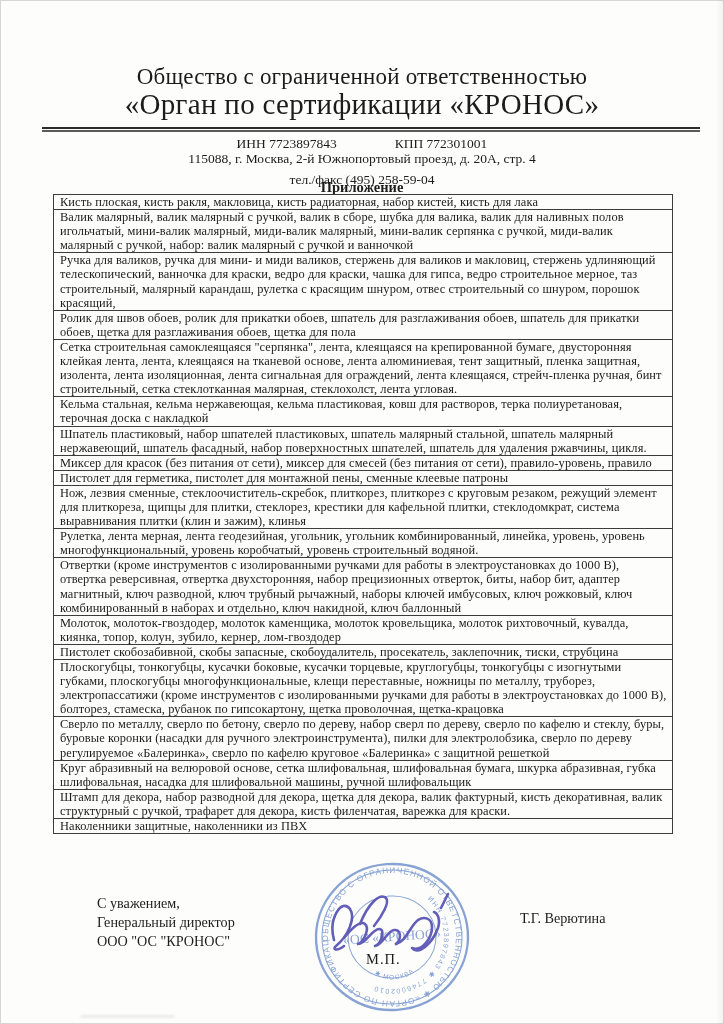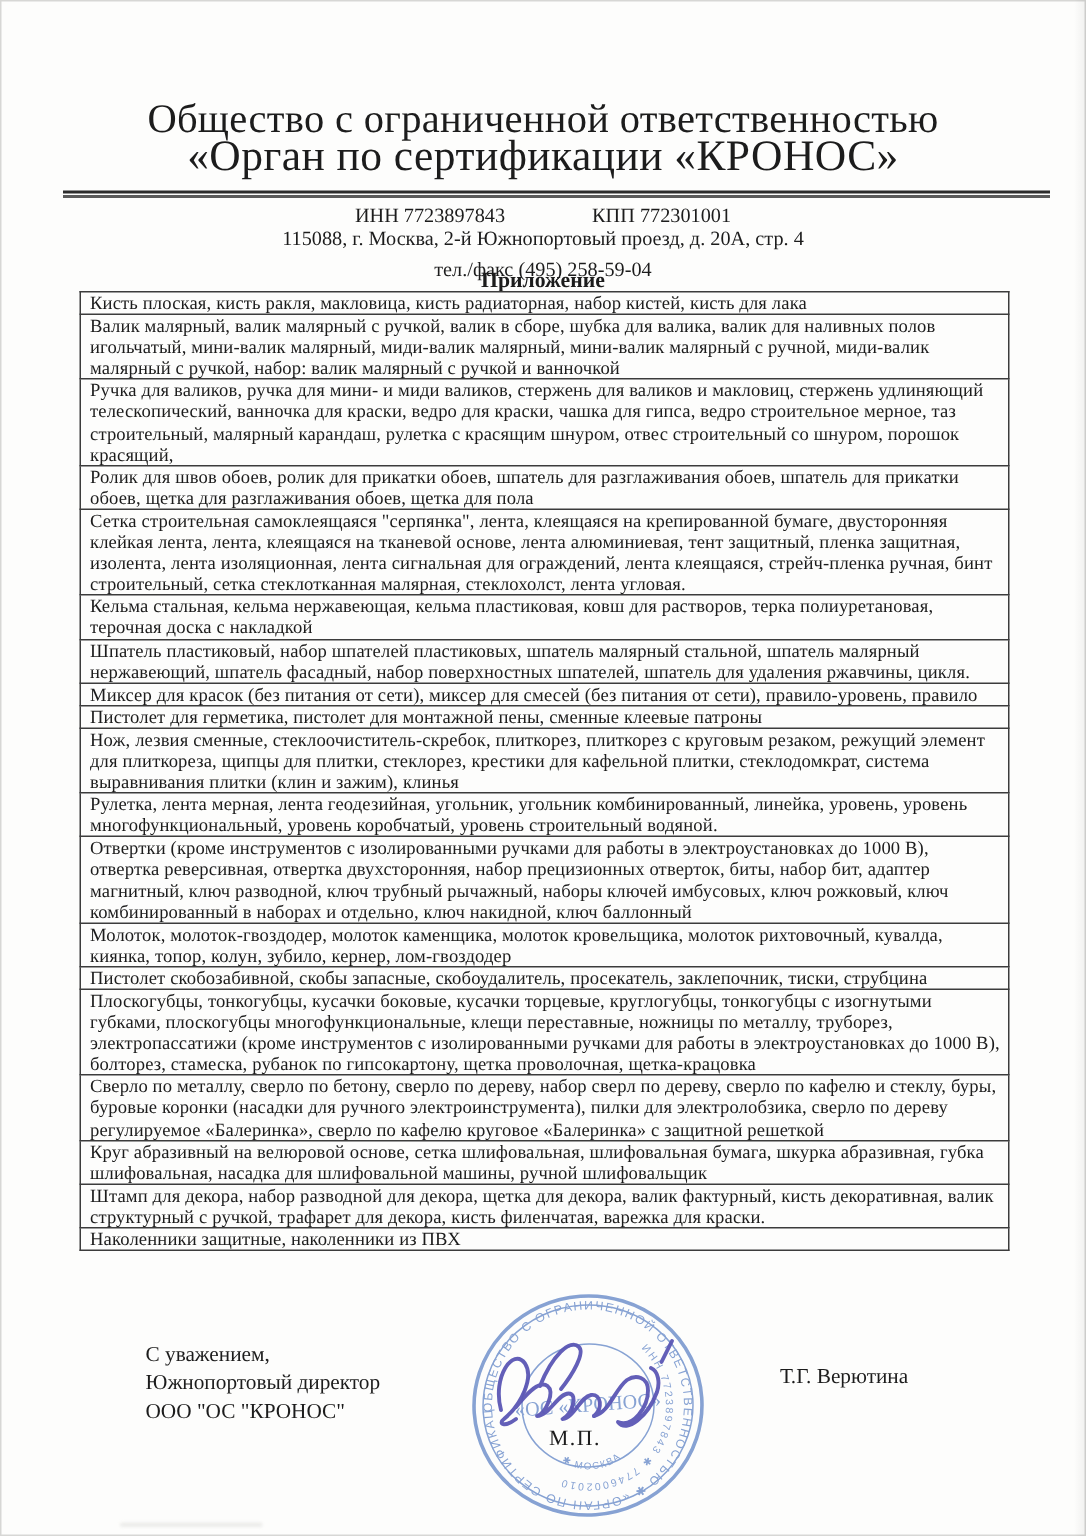--- a/index.html
+++ b/index.html
@@ -7,21 +7,21 @@
     position:relative;
     width:724px;height:1024px;
     background:#fdfdfc;
     overflow:hidden;
     font-family:"Liberation Serif","DejaVu Serif",serif;
     color:#1c1c1c;
     box-shadow:inset 0 0 0 1px #d7d7d5;
   }
   
   .center-line{position:absolute;left:0;right:0;text-align:center;white-space:nowrap;}
-  .org-type{top:64px;font-size:27px;letter-spacing:.2px;}
+  .org-type{top:64px;font-size:23px;letter-spacing:.2px;}
   .org-name{top:88px;font-size:29px;letter-spacing:.3px;}
   .head-rule{
     position:absolute;left:42px;width:658px;top:127px;height:1px;
     border-top:2px solid #2c2c2c;border-bottom:2px solid #5a5a5a;
   }
   .reg-line{top:136px;font-size:13.5px;}
   .reg-line .gap{display:inline-block;width:58px;}
   .addr-line{top:151px;font-size:13.5px;}
   .phone-line{top:172px;font-size:13.5px;}
   .annex-title{top:179px;font-size:14.5px;font-weight:bold;}
@@ -65,21 +65,21 @@
   <div class="center-line annex-title">Приложение</div>
 
   <table class="items">
     <tbody>
 
         <tr>
           <td>Кисть плоская, кисть ракля, макловица, кисть радиаторная, набор кистей, кисть для лака</td>
         </tr>
 
         <tr>
-          <td>Валик малярный, валик малярный с ручкой, валик в сборе, шубка для валика, валик для наливных полов игольчатый, мини-валик малярный, миди-валик малярный, мини-валик малярный с ручной, миди-валик малярный с ручкой, набор: валик малярный с ручкой и ванночкой</td>
+          <td>Валик малярный, валик малярный с ручкой, валик в сборе, шубка для валика, валик для наливных полов игольчатый, мини-валик малярный, миди-валик малярный, мини-валик серпянка с ручкой, миди-валик малярный с ручкой, набор: валик малярный с ручкой и ванночкой</td>
         </tr>
 
         <tr>
           <td>Ручка для валиков, ручка для мини- и миди валиков, стержень для валиков и макловиц, стержень удлиняющий телескопический, ванночка для краски, ведро для краски, чашка для гипса, ведро строительное мерное, таз строительный, малярный карандаш, рулетка с красящим шнуром, отвес строительный со шнуром, порошок красящий,</td>
         </tr>
 
         <tr>
           <td>Ролик для швов обоев, ролик для прикатки обоев, шпатель для разглаживания обоев, шпатель для прикатки обоев, щетка для разглаживания обоев, щетка для пола</td>
         </tr>
 
@@ -139,21 +139,21 @@
         <tr>
           <td>Штамп для декора, набор разводной для декора, щетка для декора, валик фактурный, кисть декоративная, валик структурный с ручкой, трафарет для декора, кисть филенчатая, варежка для краски.</td>
         </tr>
 
         <tr>
           <td>Наколенники защитные, наколенники из ПВХ</td>
         </tr>
       </tbody>
   </table>
 
-  <div class="sign-block"><span>С уважением,</span><br><span>Южнопортовый директор</span><br><span>ООО "ОС "КРОНОС"</span></div>
+  <div class="sign-block"><span>С уважением,</span><br><span>Генеральный директор</span><br><span>ООО "ОС "КРОНОС"</span></div>
   <div class="signer-name">Т.Г. Верютина</div>
   <div class="mp-label">М.П.</div>
 
   <svg class="stamp" viewBox="0 0 186 158" xmlns="http://www.w3.org/2000/svg">
     <defs>
       <path id="ringOuter" d="M 93,79 m -64,0 a 64,64 0 1,1 128,0 a 64,64 0 1,1 -128,0" fill="none"></path>
       <path id="ringInner" d="M 93,79 m -52,0 a 52,52 0 1,1 104,0 a 52,52 0 1,1 -104,0" fill="none"></path>
       <path id="cityArc" d="M 70,112 a 27,20 0 0,0 46,0" fill="none"></path>
     </defs>
     <ellipse cx="93" cy="79" rx="76" ry="73" fill="none" stroke="#7d9bd0" stroke-width="2.4"></ellipse>

